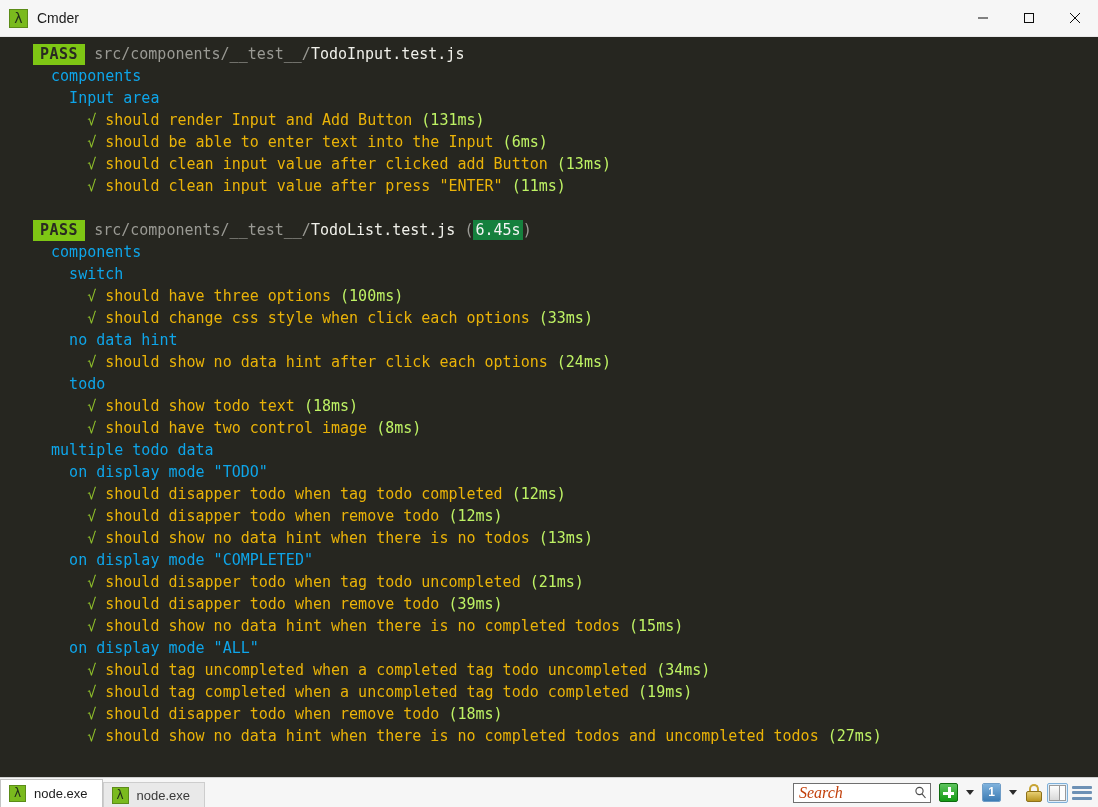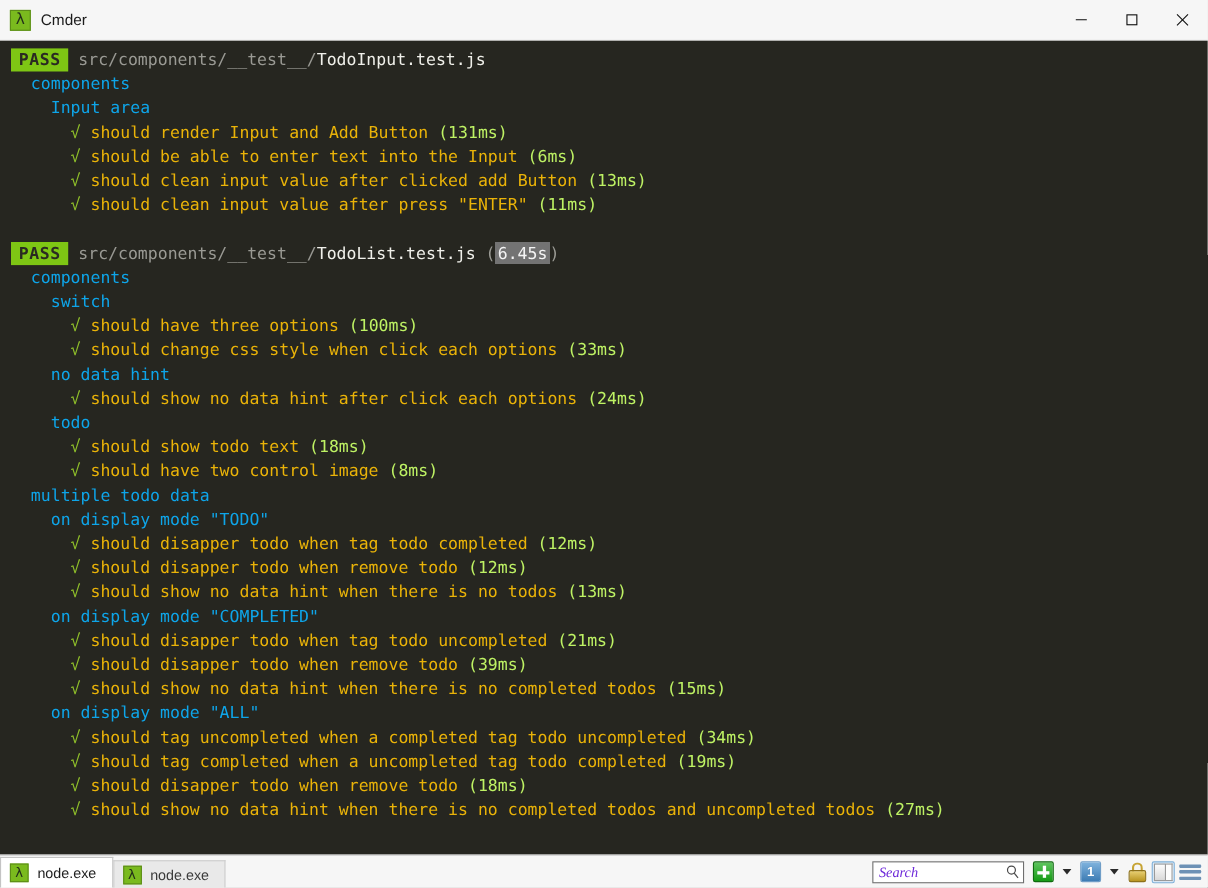--- a/index.html
+++ b/index.html
@@ -76,38 +76,39 @@
     overflow: hidden;
     padding: 6px 0 0 0;
     box-sizing: border-box;
   }
   .term-inner {
     font-family: "DejaVu Sans Mono", "Liberation Mono", monospace;
     font-size: 15px;
     line-height: 22px;
     white-space: pre;
     padding-left: 10px;
+    margin-left: 23px;
   }
   .line { height: 22px; }
   .blank { height: 22px; }
 
   .badge-pass {
     background: #7ec614;
     color: #2a2a22;
     padding: 1px 7px 2px 7px;
     font-family: "DejaVu Sans Mono", "Liberation Mono", monospace;
     font-size: 15px;
     font-weight: bold;
     letter-spacing: 0.5px;
   }
   .path-dim { color: #9a9a94; }
   .path-file { color: #f0f0ea; }
   .paren { color: #9a9a94; }
   .badge-slow {
-    background: #737373;
+    background: #15803d;
     color: #f4f4f4;
     padding: 1px 2px;
     font-family: "DejaVu Sans Mono", "Liberation Mono", monospace;
     font-size: 15px;
   }
   .suite { color: #0ea5e9; }
   .check { color: #8fbf2a; }
   .testname { color: #eab308; }
   .timing { color: #bef264; }
   .sp { display: inline-block; }
@@ -173,22 +174,22 @@
     display: flex;
     align-items: center;
     padding: 0 3px 0 5px;
     box-sizing: border-box;
     margin-right: 4px;
   }
   .search-ph {
     flex: 1;
     font-family: "Liberation Serif", serif;
     font-style: italic;
-    font-size: 13px;
-    color: #6d28d9;
+    font-size: 16px;
+    color: #c2410c;
   }
   .mag { color: #4a4a4a; display: block; }
 
   .icon-btn {
     display: flex;
     align-items: center;
     justify-content: center;
     height: 22px;
   }
   .plus-icon {

